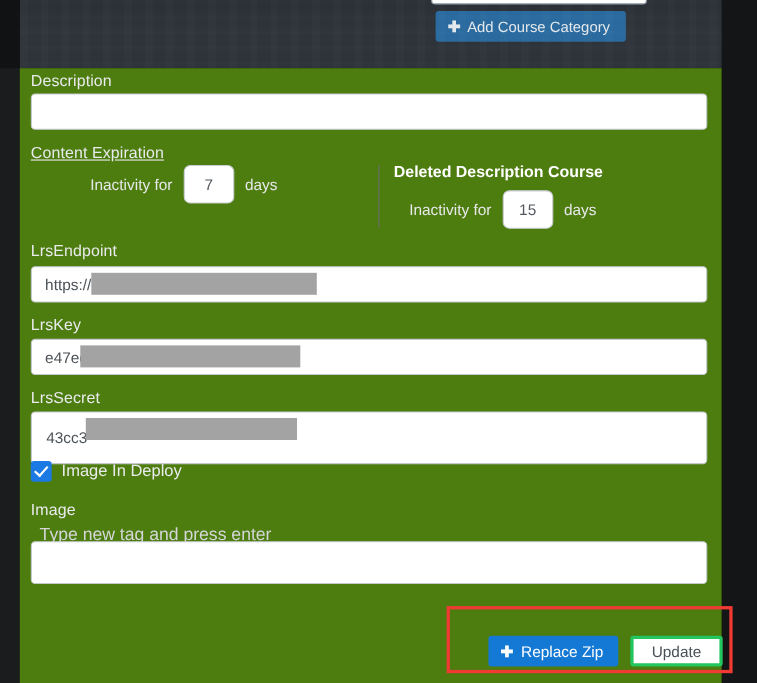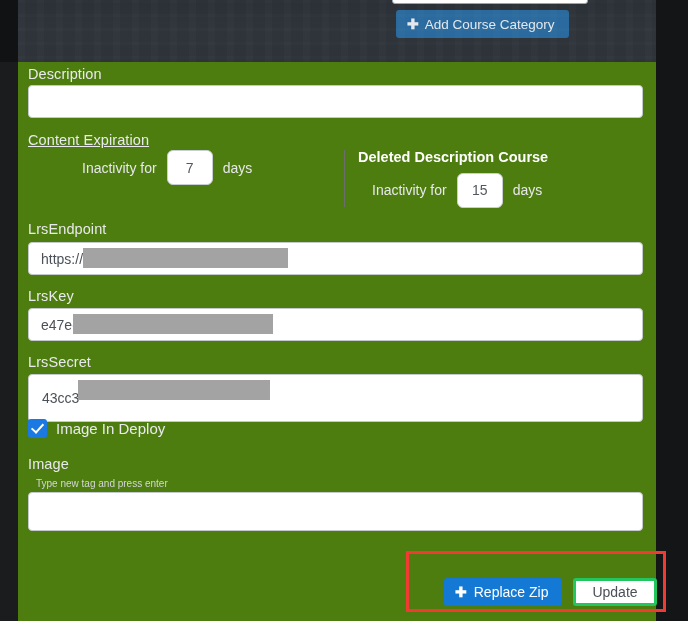--- a/index.html
+++ b/index.html
@@ -257,21 +257,21 @@
     white-space: nowrap;
     font-family: "Liberation Sans", sans-serif;
   }
 
   
   .lbl-tags   { position: absolute; left: 0; top: 395px; }
   .tags-hint  {
     position: absolute;
     left: 8px; top: 416px;
     color: #d4d6d8;
-    font-size: 10px;
+    font-size: 16px;
     font-family: "Liberation Sans", sans-serif;
   }
   .in-tags {
     position: absolute;
     left: 0; top: 430px;
     height: 39px;
   }
 
   
   .annot-box {

